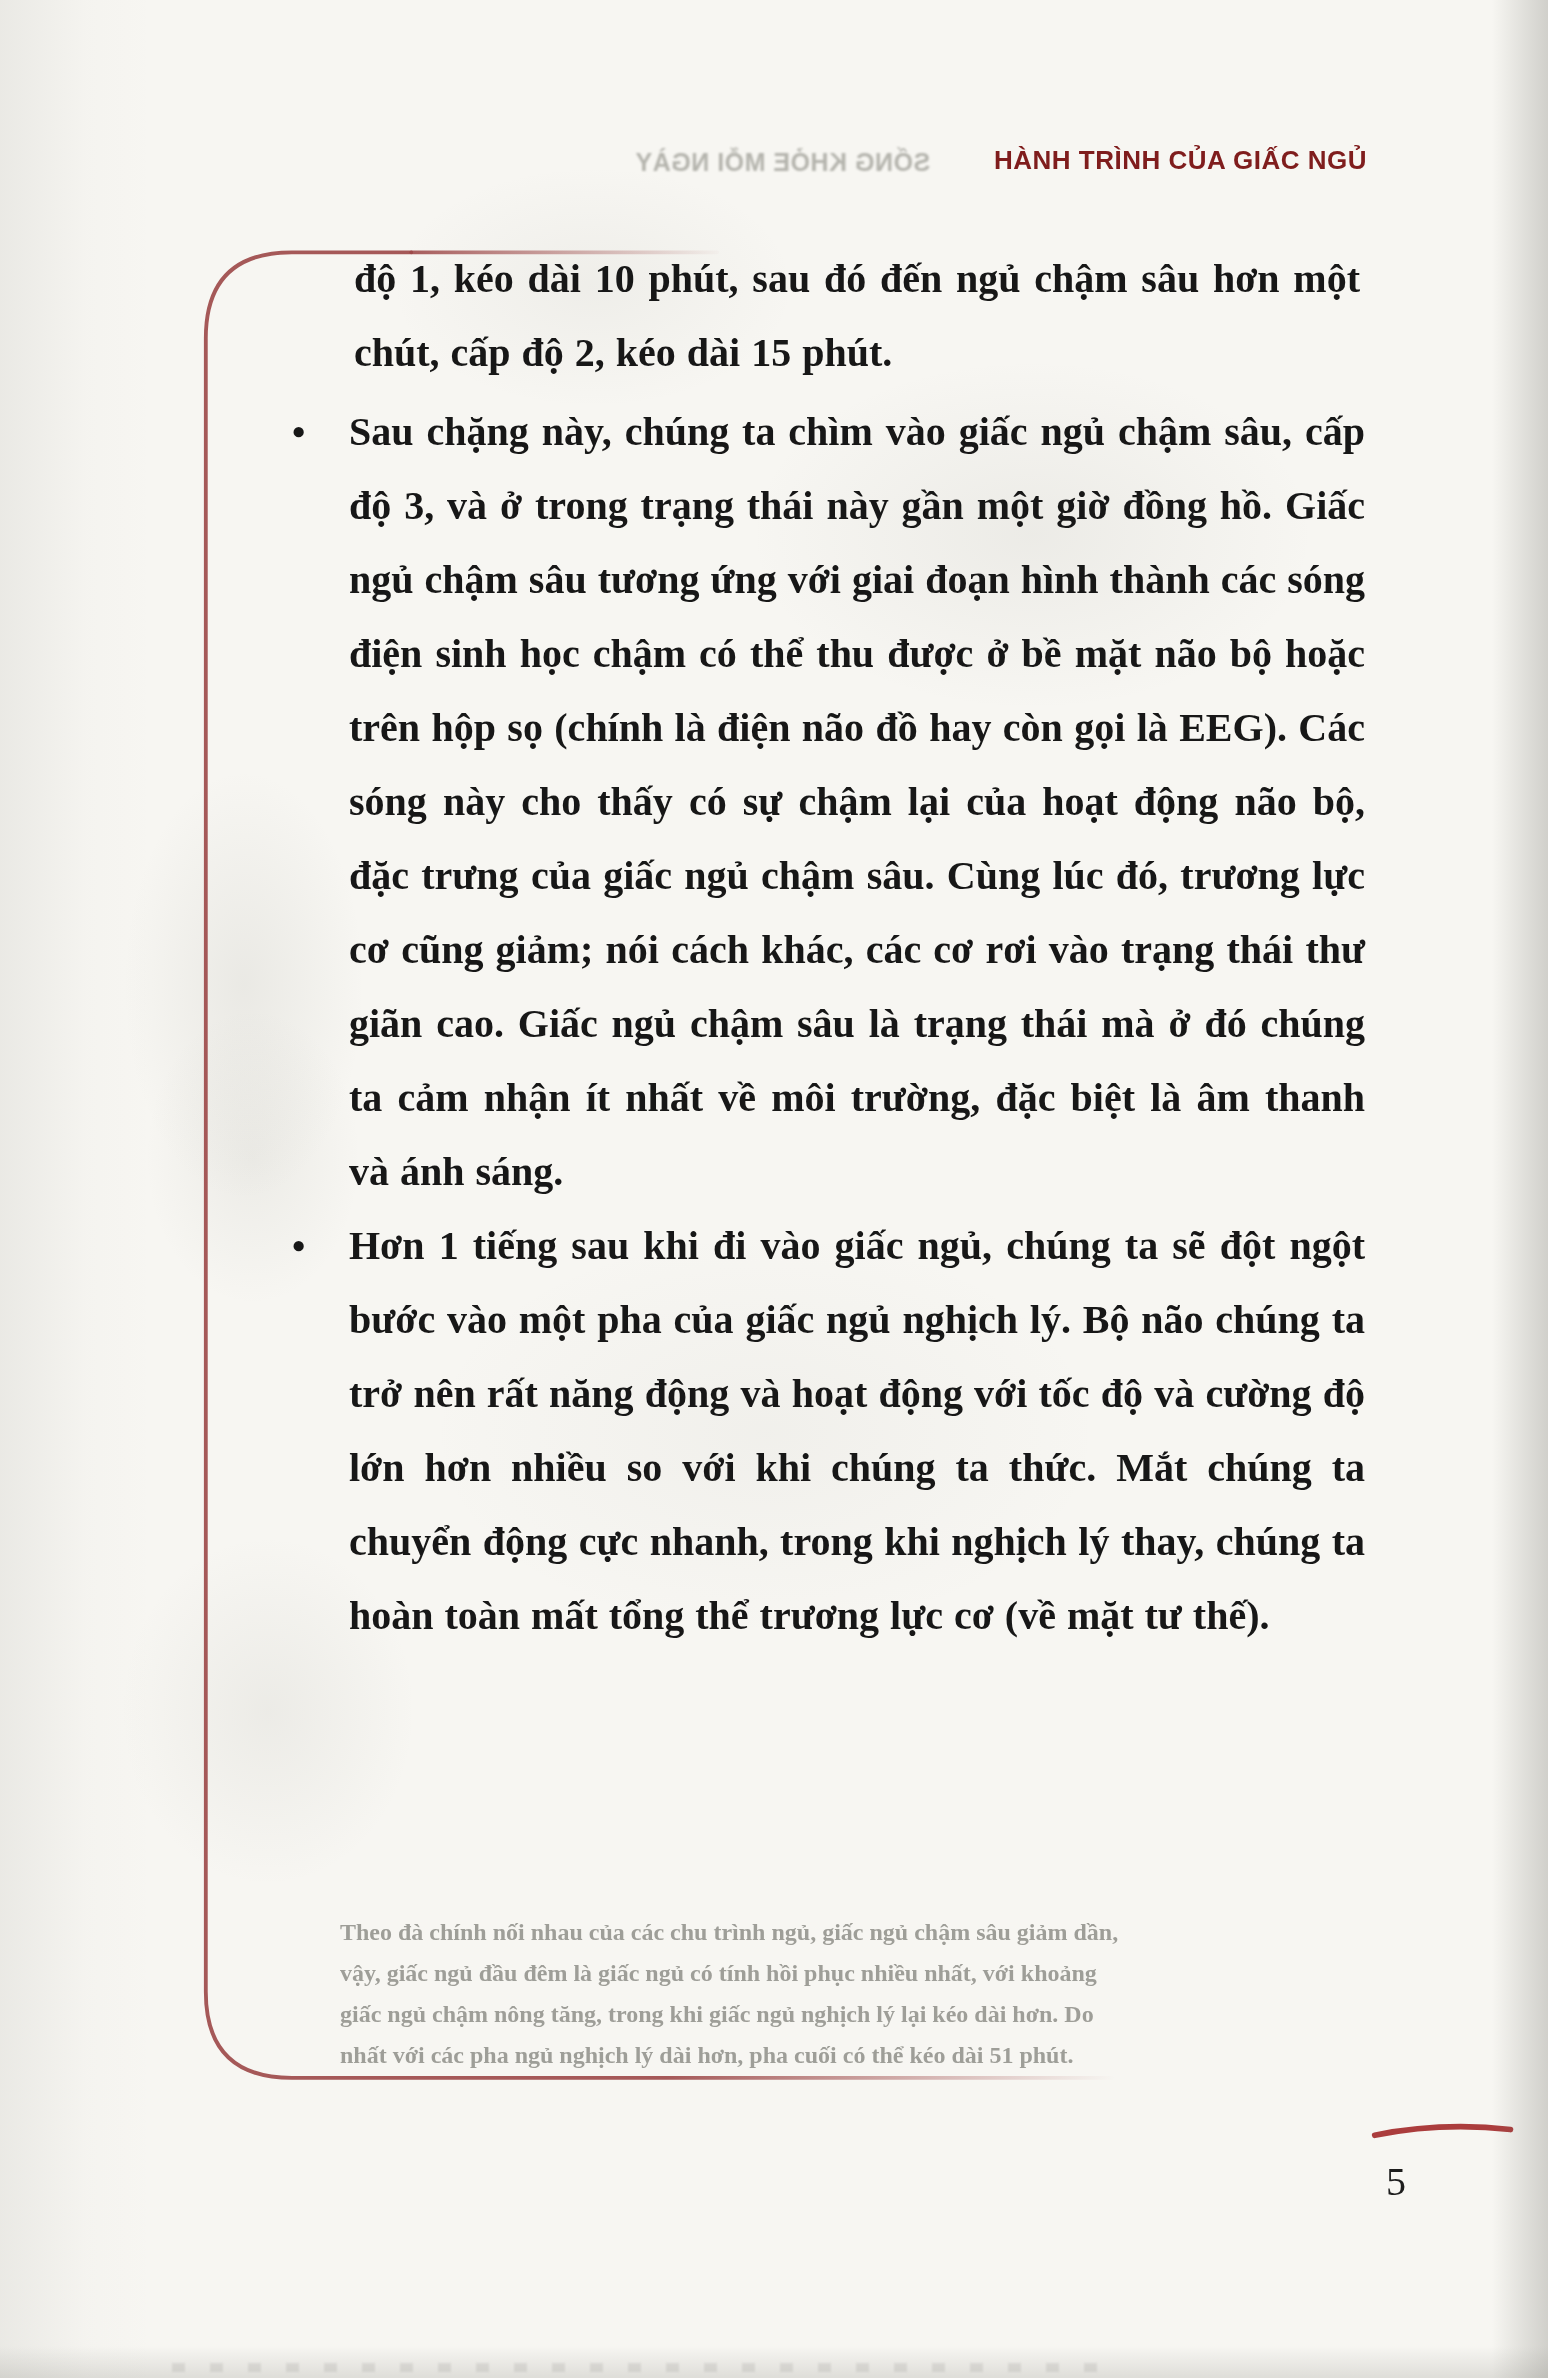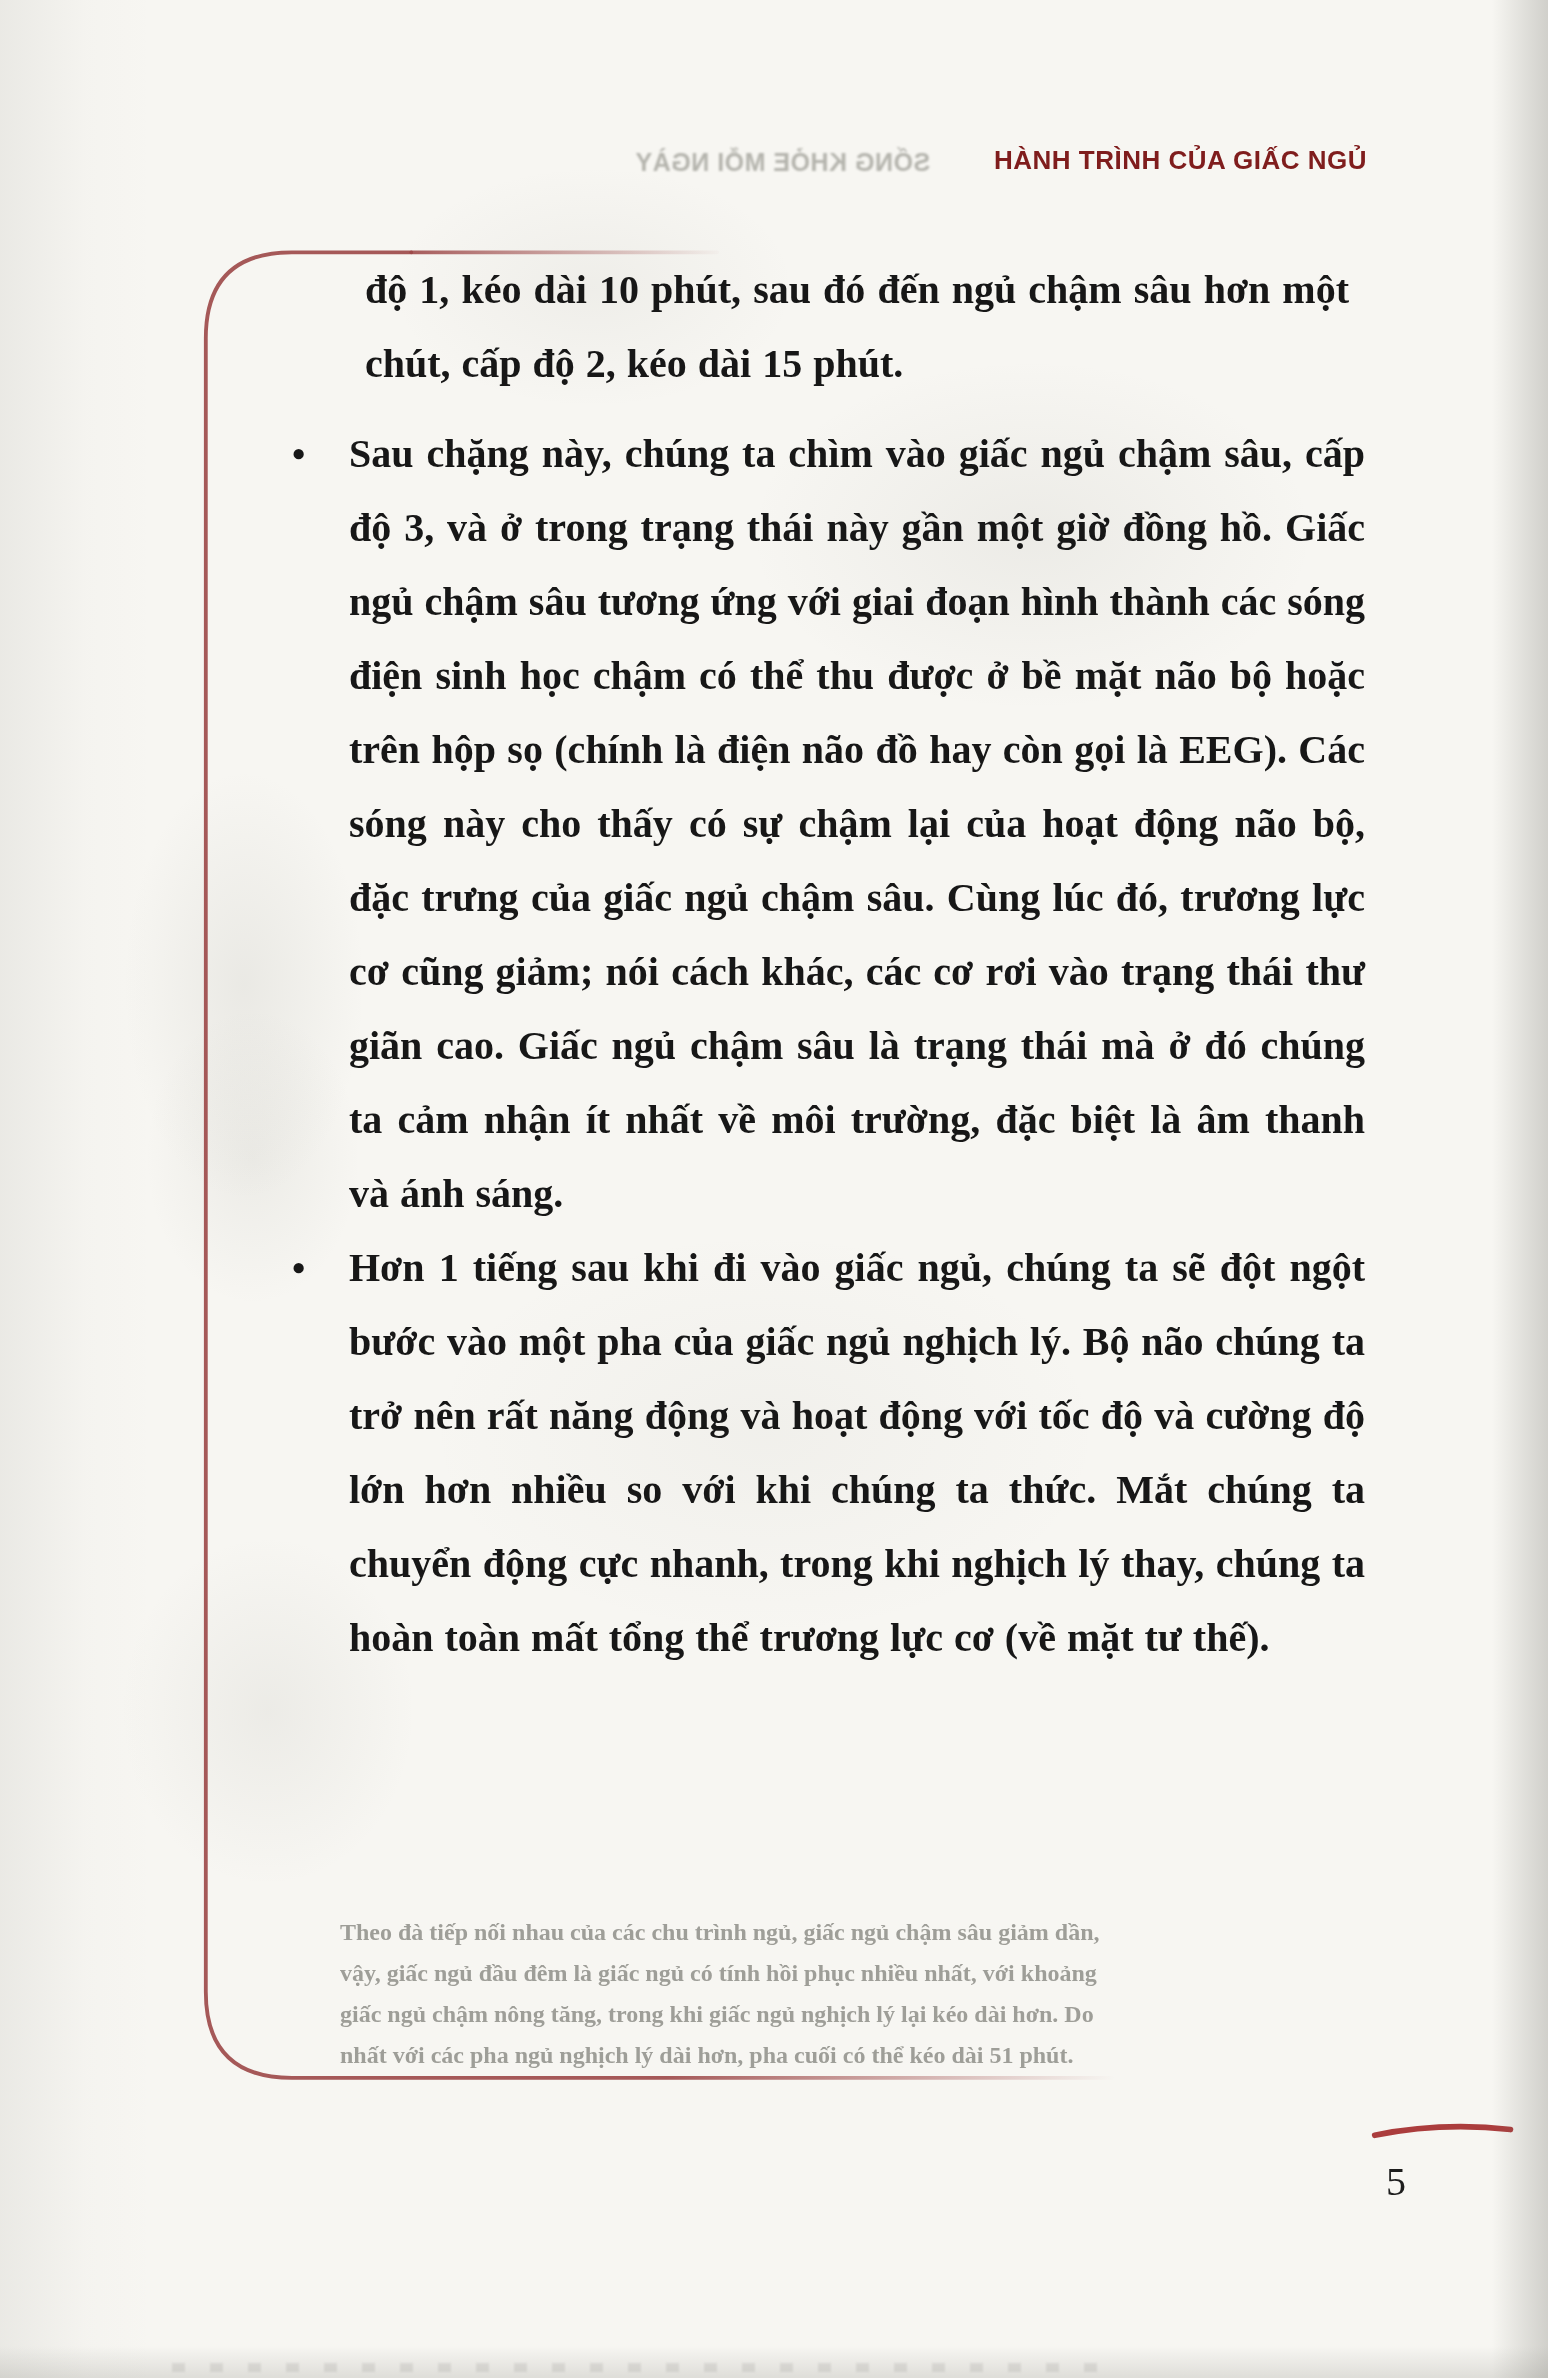--- a/index.html
+++ b/index.html
@@ -74,21 +74,21 @@
     left: 349px;
     top: 237px;
     width: 1016px;
     font-size: 40px;
     line-height: 74px;
     font-weight: bold;
     color: #171717;
     text-align: justify;
     word-spacing: 1px;
   }
-  .para { margin: 16px; position: relative; }
+  .para { margin: 5px; position: relative; }
   .bullet-item { margin: 0; position: relative; }
   .bullet-item .bullet-dot {
     position: absolute;
     left: -57px;
     top: 0;
     font-size: 38px;
     color: #171717;
   }
 
   
@@ -152,21 +152,21 @@
     <span>Sau chặng này, chúng ta chìm vào giấc ngủ chậm sâu, cấp độ 3, và ở trong trạng thái này gần một giờ đồng hồ. Giấc ngủ chậm sâu tương ứng với giai đoạn hình thành các sóng điện sinh học chậm có thể thu được ở bề mặt não bộ hoặc trên hộp sọ (chính là điện não đồ hay còn gọi là EEG). Các sóng này cho thấy có sự chậm lại của hoạt động não bộ, đặc trưng của giấc ngủ chậm sâu. Cùng lúc đó, trương lực cơ cũng giảm; nói cách khác, các cơ rơi vào trạng thái thư giãn cao. Giấc ngủ chậm sâu là trạng thái mà ở đó chúng ta cảm nhận ít nhất về môi trường, đặc biệt là âm thanh và ánh sáng.</span>
   </div>
 
   <div class="bullet-item">
     <span class="bullet-dot">•</span>
     <span>Hơn 1 tiếng sau khi đi vào giấc ngủ, chúng ta sẽ đột ngột bước vào một pha của giấc ngủ nghịch lý. Bộ não chúng ta trở nên rất năng động và hoạt động với tốc độ và cường độ lớn hơn nhiều so với khi chúng ta thức. Mắt chúng ta chuyển động cực nhanh, trong khi nghịch lý thay, chúng ta hoàn toàn mất tổng thể trương lực cơ (về mặt tư thế).</span>
   </div>
 </div>
 
 <div class="ghost-footnote">
-  <div class="gline">Theo đà tiếp nối nhau của các chu trình ngủ, giấc ngủ chậm sâu giảm dần,</div>
+  <div class="gline">Theo đà chính nối nhau của các chu trình ngủ, giấc ngủ chậm sâu giảm dần,</div>
   <div class="gline">vậy, giấc ngủ đầu đêm là giấc ngủ có tính hồi phục nhiều nhất, với khoảng</div>
   <div class="gline">giấc ngủ chậm nông tăng, trong khi giấc ngủ nghịch lý lại kéo dài hơn. Do</div>
   <div class="gline">nhất với các pha ngủ nghịch lý dài hơn, pha cuối có thể kéo dài 51 phút.</div>
 </div>
 
 <svg class="red-frame" viewBox="0 0 1620 2488" xmlns="http://www.w3.org/2000/svg">
   <defs>
     <linearGradient id="gradMain" gradientUnits="userSpaceOnUse" x1="0" y1="0" x2="1620" y2="0">
       <stop offset="0" stop-color="#9c4747" stop-opacity="0.9"></stop>
       <stop offset="0.43" stop-color="#9c4747" stop-opacity="0.9"></stop>

